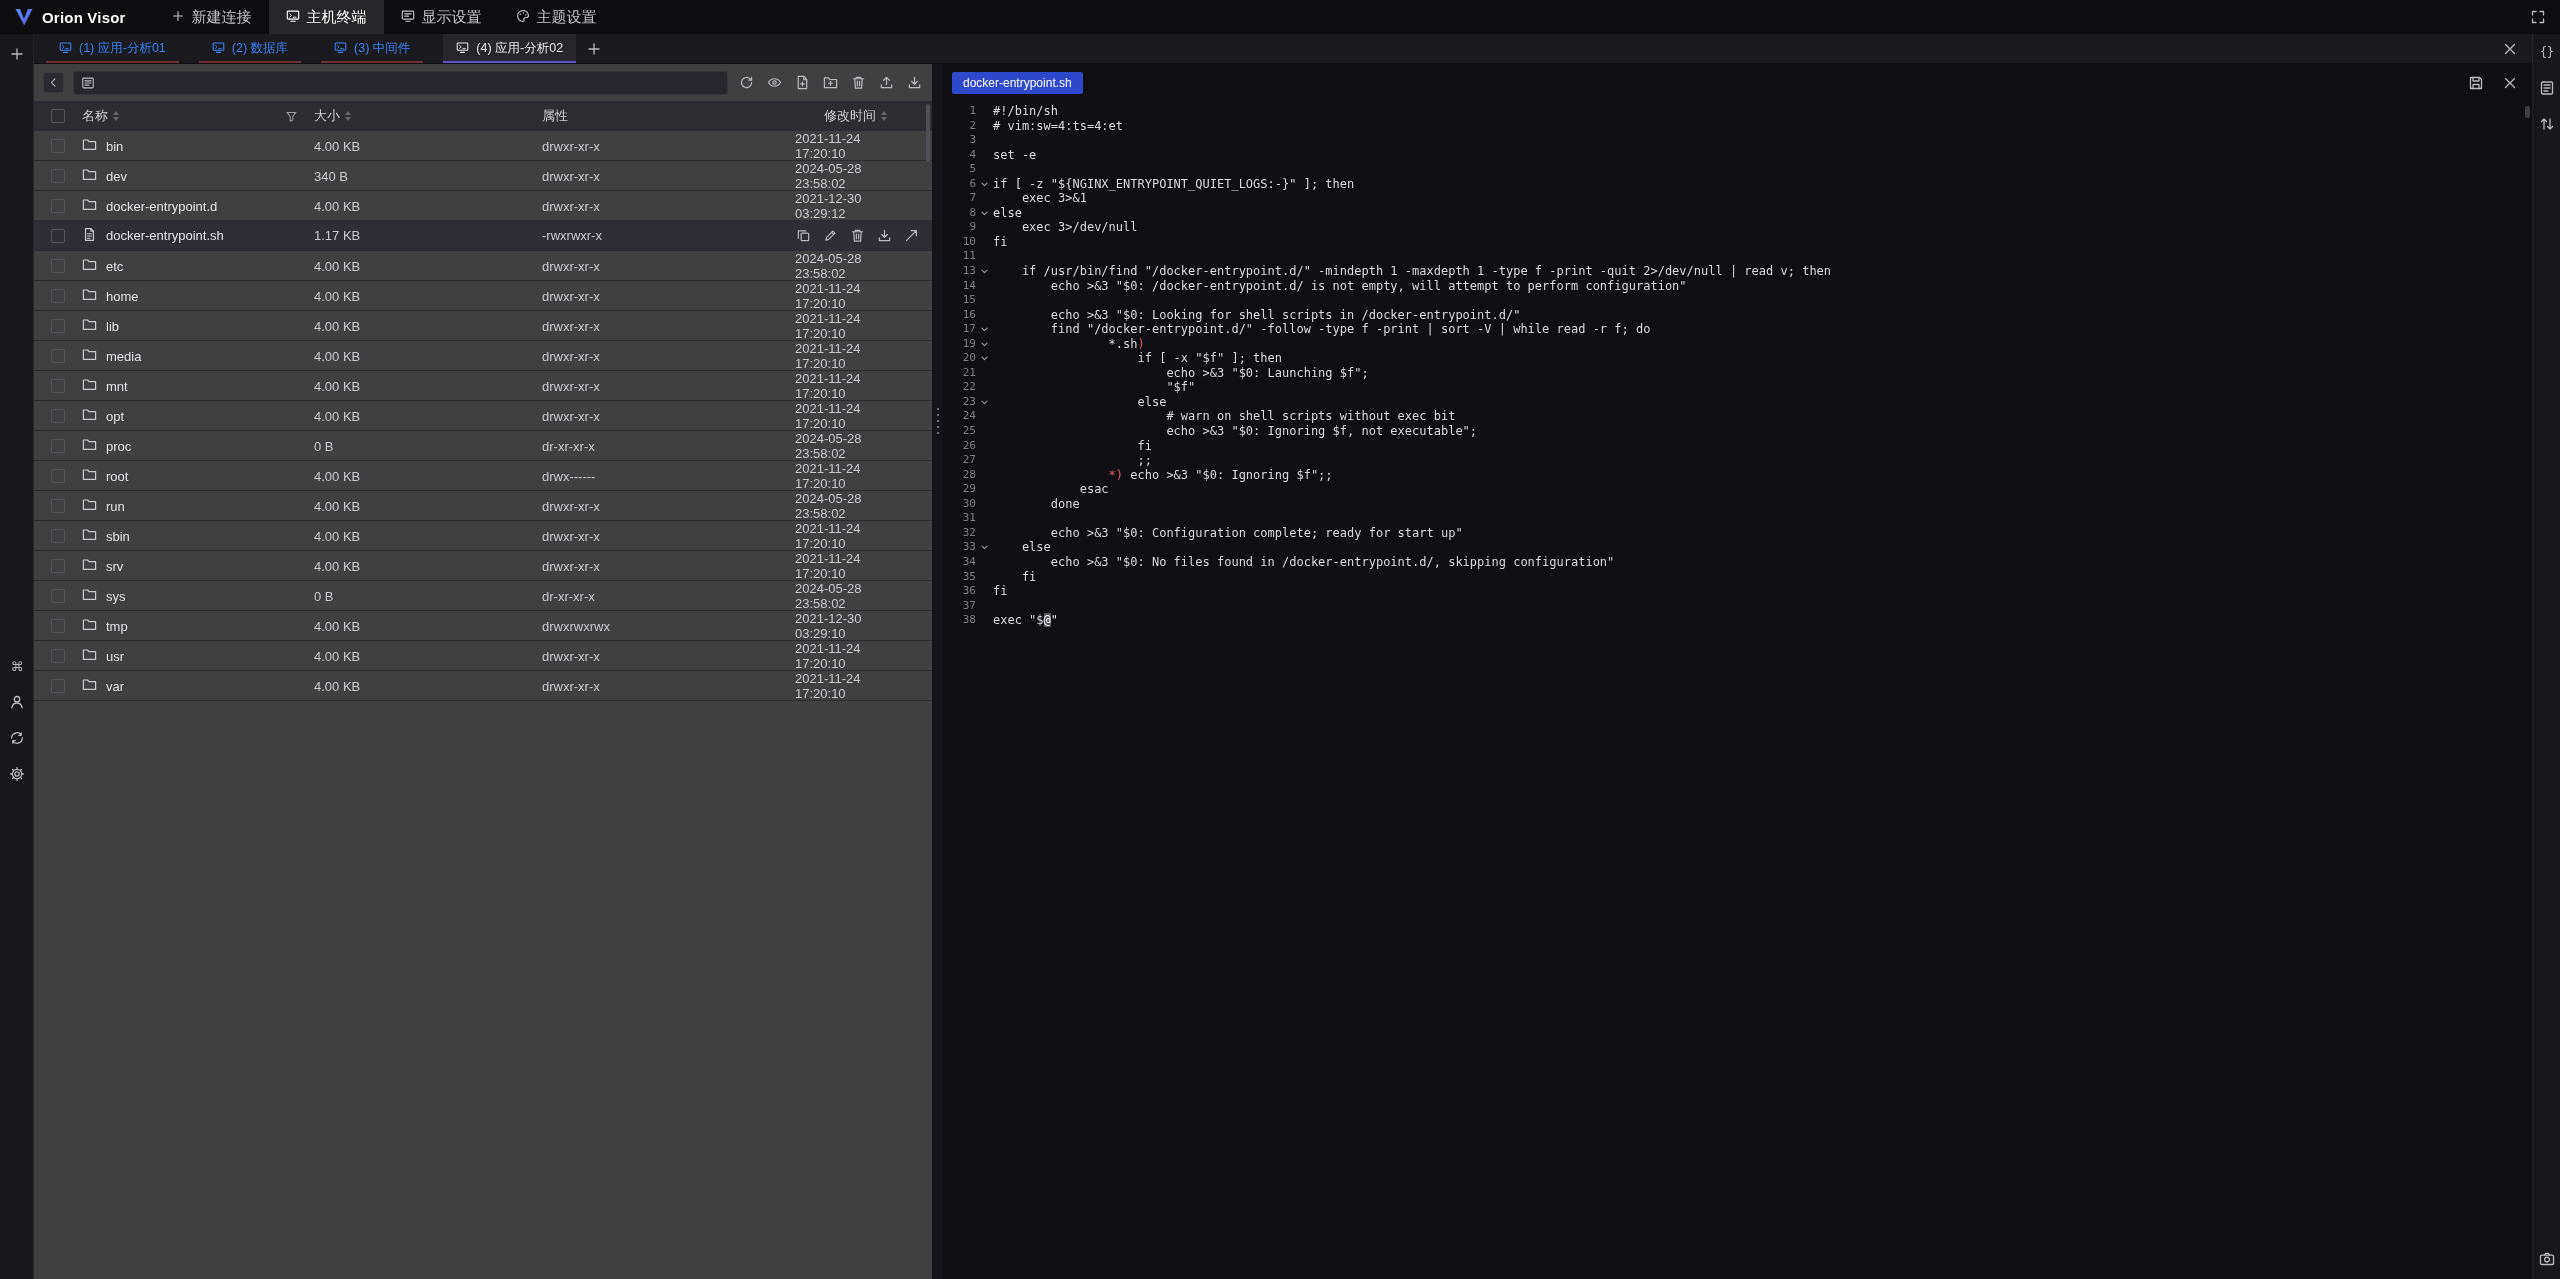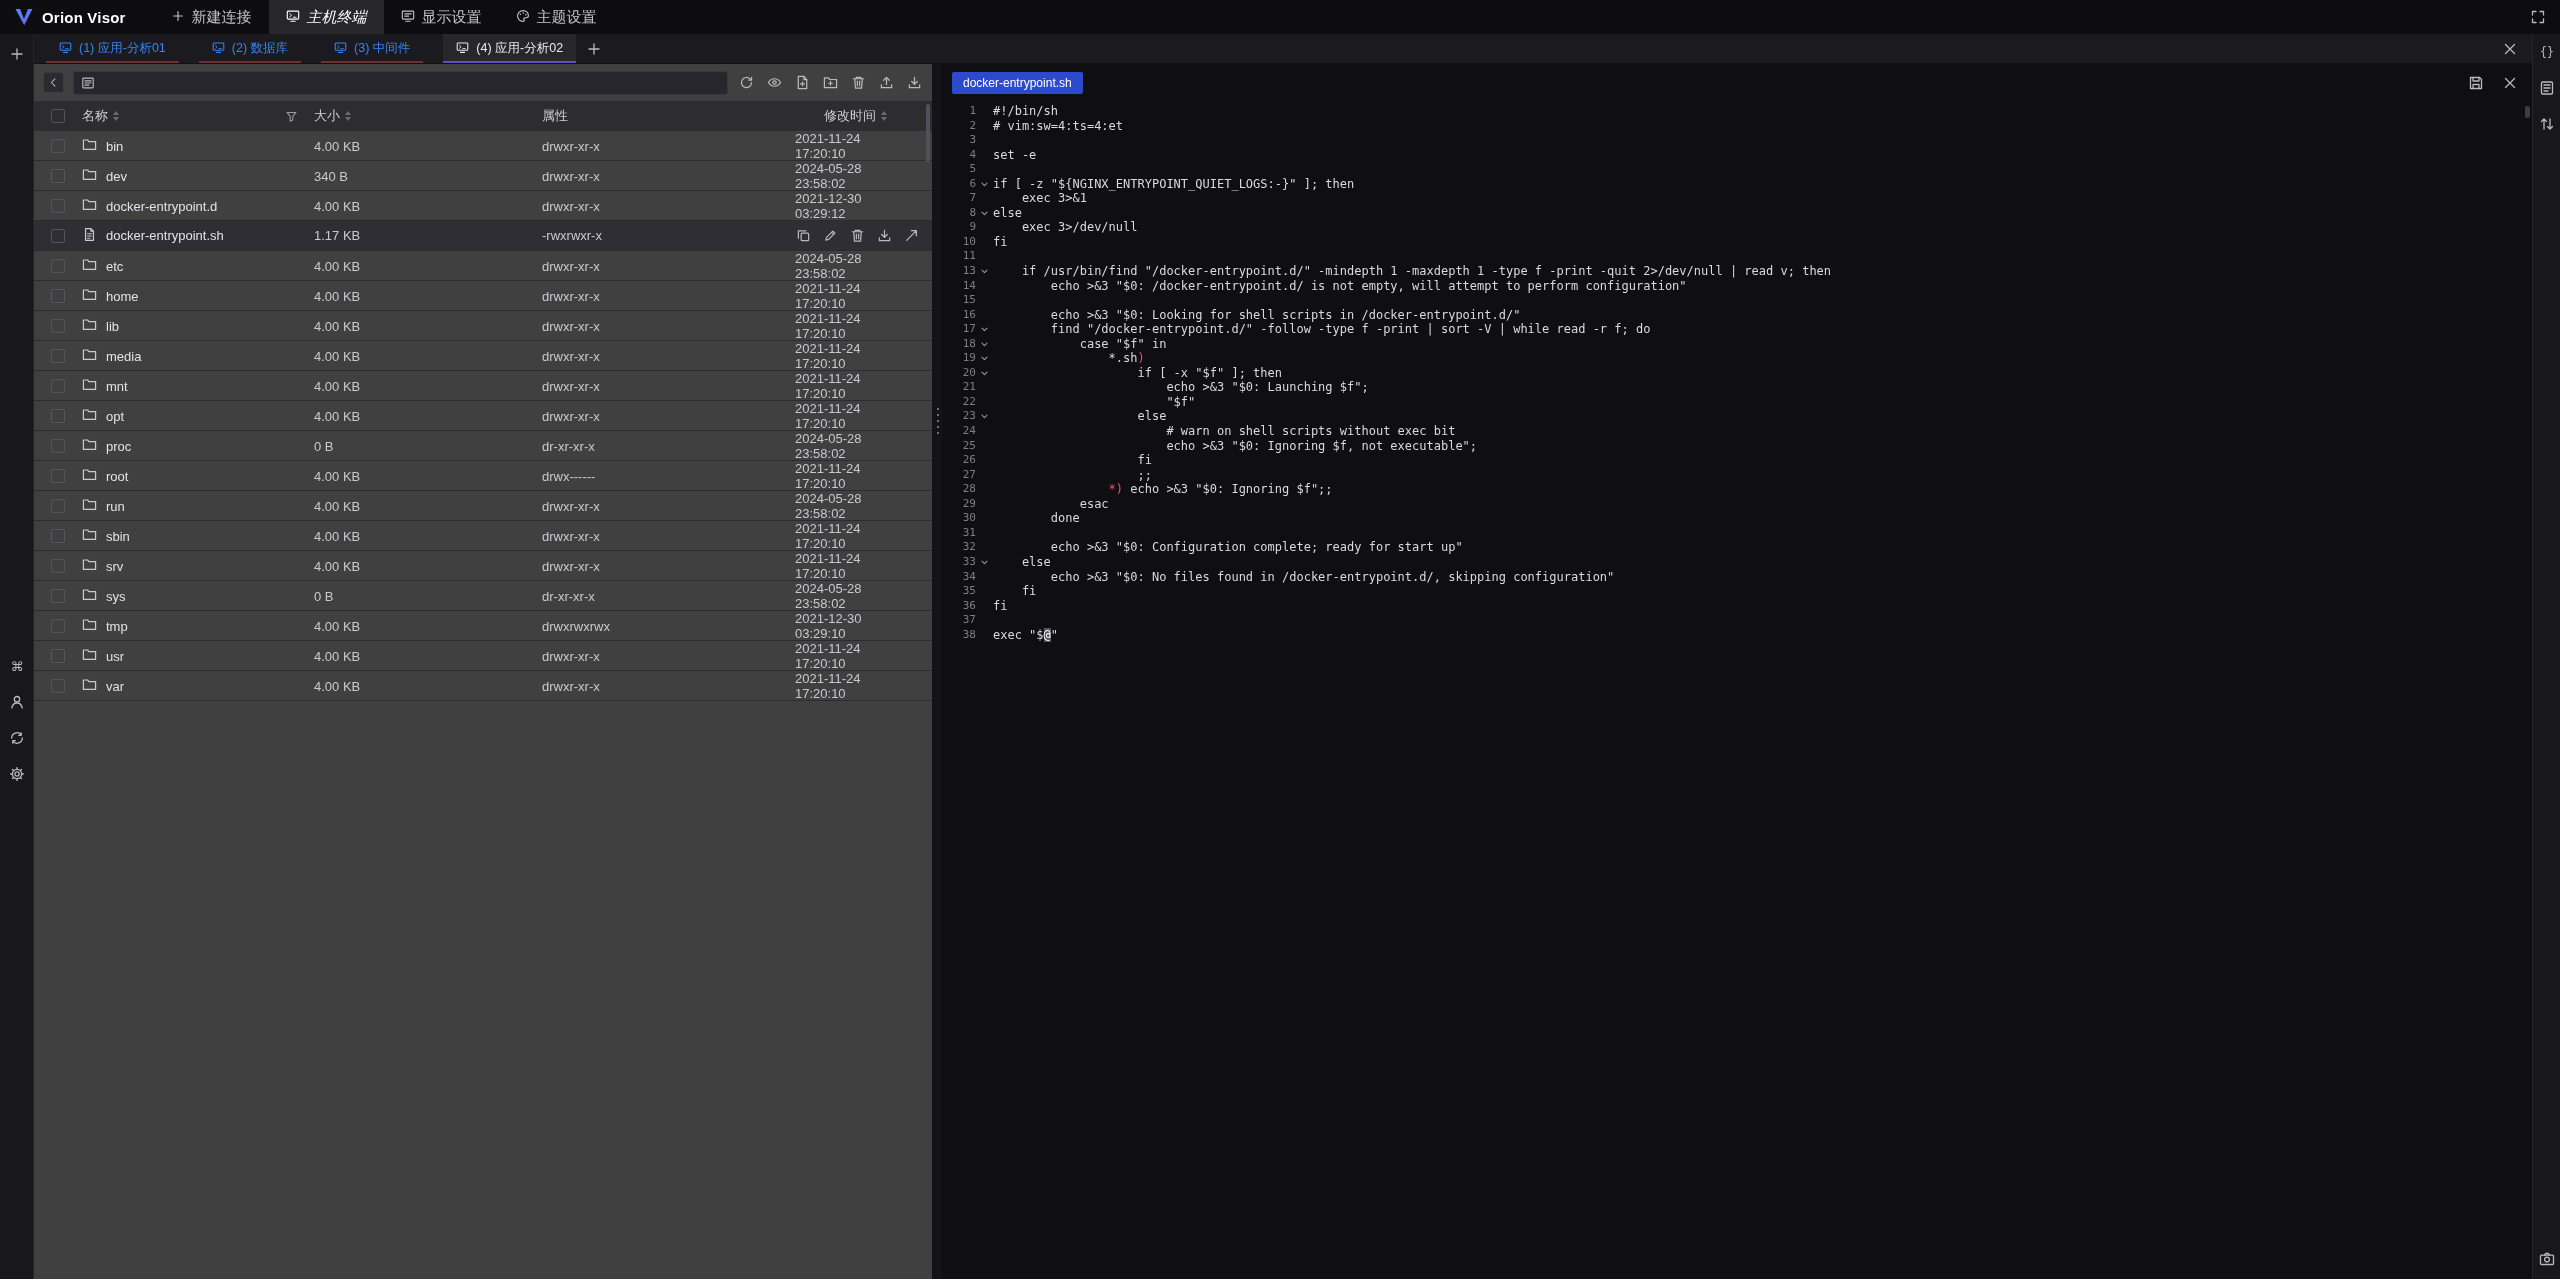--- a/index.html
+++ b/index.html
@@ -9,21 +9,21 @@
 
   
   .topbar { position:absolute; top:0; left:0; right:0; height:34px; background:#0d0d10;
     display:flex; align-items:center; z-index:5; }
   .logo { display:flex; align-items:center; gap:8px; padding:0 20px 0 14px; }
   .logo-mark svg { width:20px; height:18px; display:block; }
   .logo-text { font-weight:bold; font-size:15px; color:#ffffff; letter-spacing:.2px; }
   .menu { display:flex; height:100%; margin-left:8px; }
   .menu-item { display:flex; align-items:center; gap:7px; padding:0 17px; font-size:15px;
     color:#c2c2c8; cursor:pointer; }
-  .menu-item.active { background:#26262b; color:#ffffff;font-style:italic; }
+  .menu-item.active { background:#26262b; color:#ffffff; }
   .menu-item svg { width:14px; height:14px; }
   .topbar .fs { margin-left:auto; margin-right:10px; }
 
   .icon-btn { display:inline-flex; align-items:center; justify-content:center;
     width:24px; height:24px; color:#b9b9c0; cursor:pointer; flex:none; }
   .icon-btn svg { width:16px; height:16px; }
 
   
   .leftrail { position:absolute; top:34px; left:0; width:34px; bottom:0; background:#18181c;
     border-right:1px solid #242429; display:flex; flex-direction:column; align-items:center;
@@ -726,23 +726,20 @@
           <div class="code-line"><span class="ln">11</span><span class="fold"></span><span class="ct"><span></span></span></div>
           <div class="code-line"><span class="ln">13</span><span class="fold"><svg viewBox="0 0 16 16" fill="none" stroke="currentColor" stroke-width="1.3" stroke-linecap="round" stroke-linejoin="round">
                 <path d="M3.5 5.5L8 10l4.5-4.5" stroke-width="1.8"></path>
               </svg></span><span class="ct"><span>    if /usr/bin/find "/docker-entrypoint.d/" -mindepth 1 -maxdepth 1 -type f -print -quit 2&gt;/dev/null | read v; then</span></span></div>
           <div class="code-line"><span class="ln">14</span><span class="fold"></span><span class="ct"><span>        echo &gt;&amp;3 "$0: /docker-entrypoint.d/ is not empty, will attempt to perform configuration"</span></span></div>
           <div class="code-line"><span class="ln">15</span><span class="fold"></span><span class="ct"><span></span></span></div>
           <div class="code-line"><span class="ln">16</span><span class="fold"></span><span class="ct"><span>        echo &gt;&amp;3 "$0: Looking for shell scripts in /docker-entrypoint.d/"</span></span></div>
           <div class="code-line"><span class="ln">17</span><span class="fold"><svg viewBox="0 0 16 16" fill="none" stroke="currentColor" stroke-width="1.3" stroke-linecap="round" stroke-linejoin="round">
                 <path d="M3.5 5.5L8 10l4.5-4.5" stroke-width="1.8"></path>
               </svg></span><span class="ct"><span>        find "/docker-entrypoint.d/" -follow -type f -print | sort -V | while read -r f; do</span></span></div>
-          <div class="code-line"><span class="ln">18</span><span class="fold"><svg viewBox="0 0 16 16" fill="none" stroke="currentColor" stroke-width="1.3" stroke-linecap="round" stroke-linejoin="round">
-                <path d="M3.5 5.5L8 10l4.5-4.5" stroke-width="1.8"></path>
-              </svg></span><span class="ct"><span>            case "$f" in</span></span></div>
           <div class="code-line"><span class="ln">19</span><span class="fold"><svg viewBox="0 0 16 16" fill="none" stroke="currentColor" stroke-width="1.3" stroke-linecap="round" stroke-linejoin="round">
                 <path d="M3.5 5.5L8 10l4.5-4.5" stroke-width="1.8"></path>
               </svg></span><span class="ct"><span>                *.sh</span><span class="seg-red">)</span></span></div>
           <div class="code-line"><span class="ln">20</span><span class="fold"><svg viewBox="0 0 16 16" fill="none" stroke="currentColor" stroke-width="1.3" stroke-linecap="round" stroke-linejoin="round">
                 <path d="M3.5 5.5L8 10l4.5-4.5" stroke-width="1.8"></path>
               </svg></span><span class="ct"><span>                    if [ -x "$f" ]; then</span></span></div>
           <div class="code-line"><span class="ln">21</span><span class="fold"></span><span class="ct"><span>                        echo &gt;&amp;3 "$0: Launching $f";</span></span></div>
           <div class="code-line"><span class="ln">22</span><span class="fold"></span><span class="ct"><span>                        "$f"</span></span></div>
           <div class="code-line"><span class="ln">23</span><span class="fold"><svg viewBox="0 0 16 16" fill="none" stroke="currentColor" stroke-width="1.3" stroke-linecap="round" stroke-linejoin="round">
                 <path d="M3.5 5.5L8 10l4.5-4.5" stroke-width="1.8"></path>

